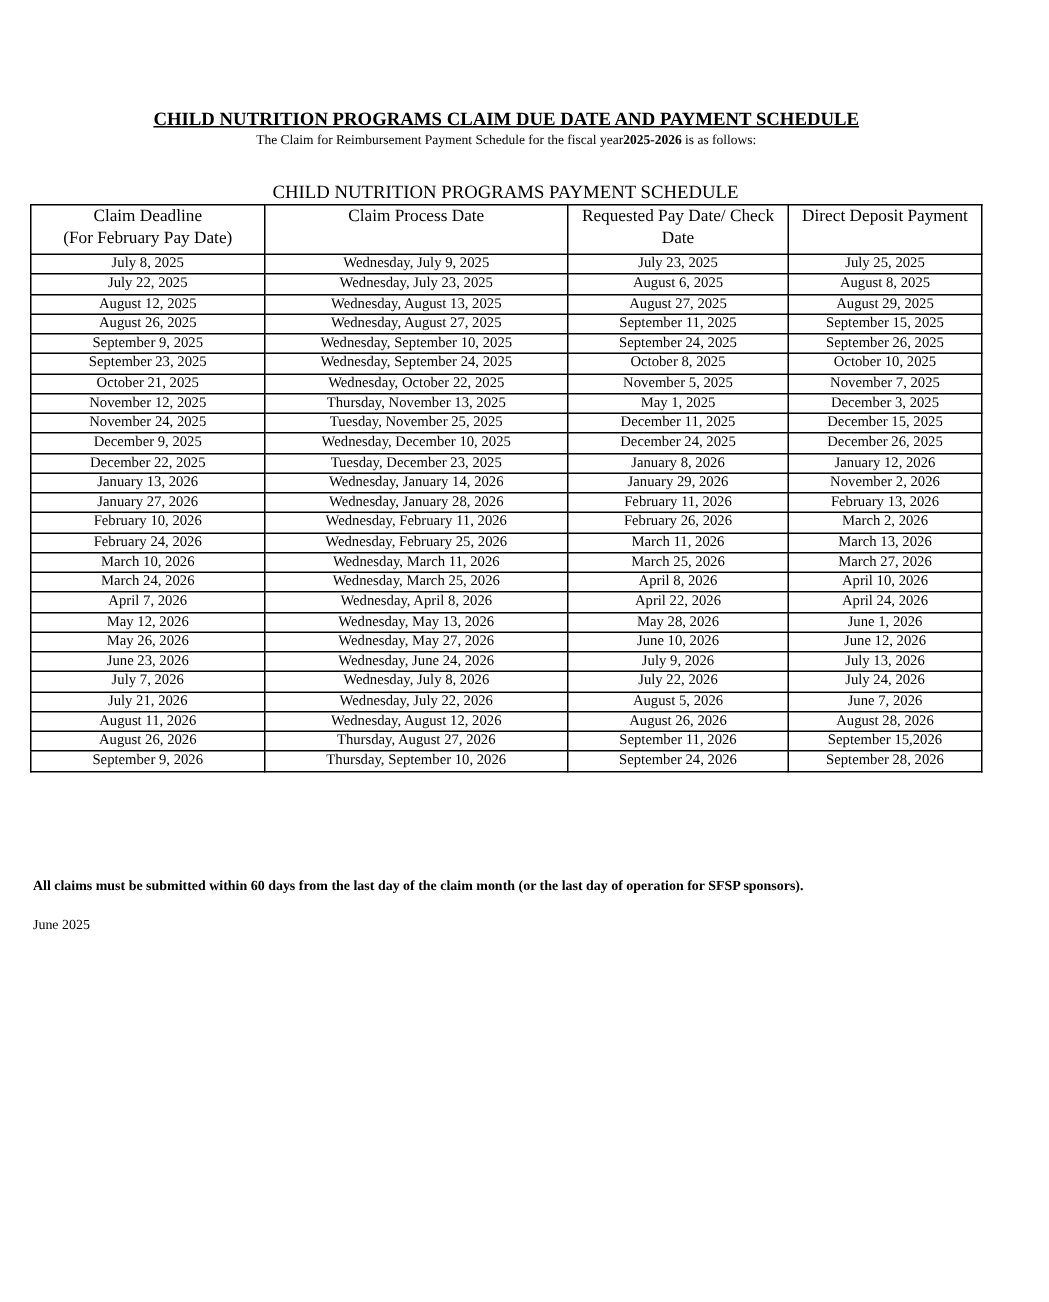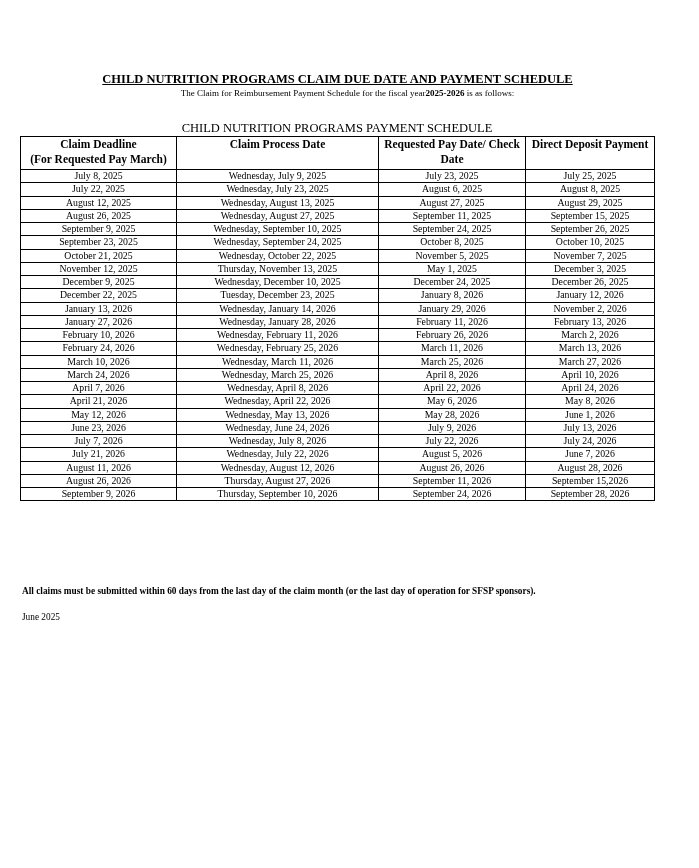--- a/index.html
+++ b/index.html
@@ -1,24 +1,24 @@
 <!DOCTYPE html>
 <html><head>
   <meta charset="utf-8">
   <style>
     html, body { margin: 0; padding: 0; background: #ffffff; }
     body { width: 699px; height: 868px; position: relative; font-family: "Liberation Serif", "DejaVu Serif", serif; color: #000; overflow: hidden; }
     .title { position: absolute; top: 72px; left: 0; width: 675px; text-align: center; font-weight: bold; font-size: 12.5px; }
     .title span { text-decoration: underline; }
-    .subtitle { position: absolute; top: 88px; left: 0; width: 675px; text-align: center; font-size: 9px; margin-left: 10px; }
+    .subtitle { position: absolute; top: 88px; left: 0; width: 675px; text-align: center; font-size: 9px; }
     .subtitle b { font-weight: bold; }
     .table-title { position: absolute; top: 121px; left: 20px; width: 634px; text-align: center; font-weight: normal; font-size: 12.5px; }
     table { position: absolute; top: 136px; left: 20px; width: 634px; border-collapse: collapse; table-layout: fixed; }
     col.c1 { width: 156px; } col.c2 { width: 202px; } col.c3 { width: 147px; } col.c4 { width: 129px; }
-    th { border: 1px solid #000; font-weight: bold; font-size: 11.5px; line-height: 15px; height: 32px; padding: 0 2px; vertical-align: top; text-align: center; }
+    th { border: 1px solid #000; font-weight: normal; font-size: 11.5px; line-height: 15px; height: 32px; padding: 0 2px; vertical-align: top; text-align: center; }
     td { border-left: 1px solid #000; border-right: 1px solid #000; border-bottom: 1px solid #000; font-size: 9.8px; height: 12.25px; line-height: 12.25px; padding: 0; text-align: center; white-space: nowrap; overflow: hidden; }
     .note { position: absolute; top: 586px; left: 22px; font-weight: bold; font-size: 9.3px; }
     .date { position: absolute; top: 612px; left: 22px; font-size: 9.3px; }
   </style>
 </head>
 <body>
 
 <div class="title"><span>CHILD NUTRITION PROGRAMS CLAIM DUE DATE AND PAYMENT SCHEDULE</span></div>
 <div class="subtitle"><span>The Claim for Reimbursement Payment Schedule for the fiscal year</span><b>2025-2026</b><span> is as follows:</span></div>
 
@@ -26,21 +26,21 @@
 
 <table>
   <colgroup>
       <col class="c1">
       <col class="c2">
       <col class="c3">
       <col class="c4">
     </colgroup>
   <thead>
     <tr>
-      <th><span>Claim Deadline</span><br><span>(For Requested Pay March)</span></th>
+      <th><span>Claim Deadline</span><br><span>(For February Pay Date)</span></th>
       <th><span>Claim Process Date</span></th>
       <th><span>Requested Pay Date/ Check</span><br><span>Date</span></th>
       <th><span>Direct Deposit Payment</span></th>
     </tr>
   </thead>
   <tbody id="rows">
       <tr>
         <td>July 8, 2025</td>
         <td>Wednesday, July 9, 2025</td>
         <td>July 23, 2025</td>
@@ -82,20 +82,26 @@
         <td>November 5, 2025</td>
         <td>November 7, 2025</td>
       </tr>
       <tr>
         <td>November 12, 2025</td>
         <td>Thursday, November 13, 2025</td>
         <td>May 1, 2025</td>
         <td>December 3, 2025</td>
       </tr>
       <tr>
+        <td>November 24, 2025</td>
+        <td>Tuesday, November 25, 2025</td>
+        <td>December 11, 2025</td>
+        <td>December 15, 2025</td>
+      </tr>
+      <tr>
         <td>December 9, 2025</td>
         <td>Wednesday, December 10, 2025</td>
         <td>December 24, 2025</td>
         <td>December 26, 2025</td>
       </tr>
       <tr>
         <td>December 22, 2025</td>
         <td>Tuesday, December 23, 2025</td>
         <td>January 8, 2026</td>
         <td>January 12, 2026</td>
@@ -136,32 +142,32 @@
         <td>April 8, 2026</td>
         <td>April 10, 2026</td>
       </tr>
       <tr>
         <td>April 7, 2026</td>
         <td>Wednesday, April 8, 2026</td>
         <td>April 22, 2026</td>
         <td>April 24, 2026</td>
       </tr>
       <tr>
-        <td>April 21, 2026</td>
-        <td>Wednesday, April 22, 2026</td>
-        <td>May 6, 2026</td>
-        <td>May 8, 2026</td>
-      </tr>
-      <tr>
         <td>May 12, 2026</td>
         <td>Wednesday, May 13, 2026</td>
         <td>May 28, 2026</td>
         <td>June 1, 2026</td>
       </tr>
       <tr>
+        <td>May 26, 2026</td>
+        <td>Wednesday, May 27, 2026</td>
+        <td>June 10, 2026</td>
+        <td>June 12, 2026</td>
+      </tr>
+      <tr>
         <td>June 23, 2026</td>
         <td>Wednesday, June 24, 2026</td>
         <td>July 9, 2026</td>
         <td>July 13, 2026</td>
       </tr>
       <tr>
         <td>July 7, 2026</td>
         <td>Wednesday, July 8, 2026</td>
         <td>July 22, 2026</td>
         <td>July 24, 2026</td>

